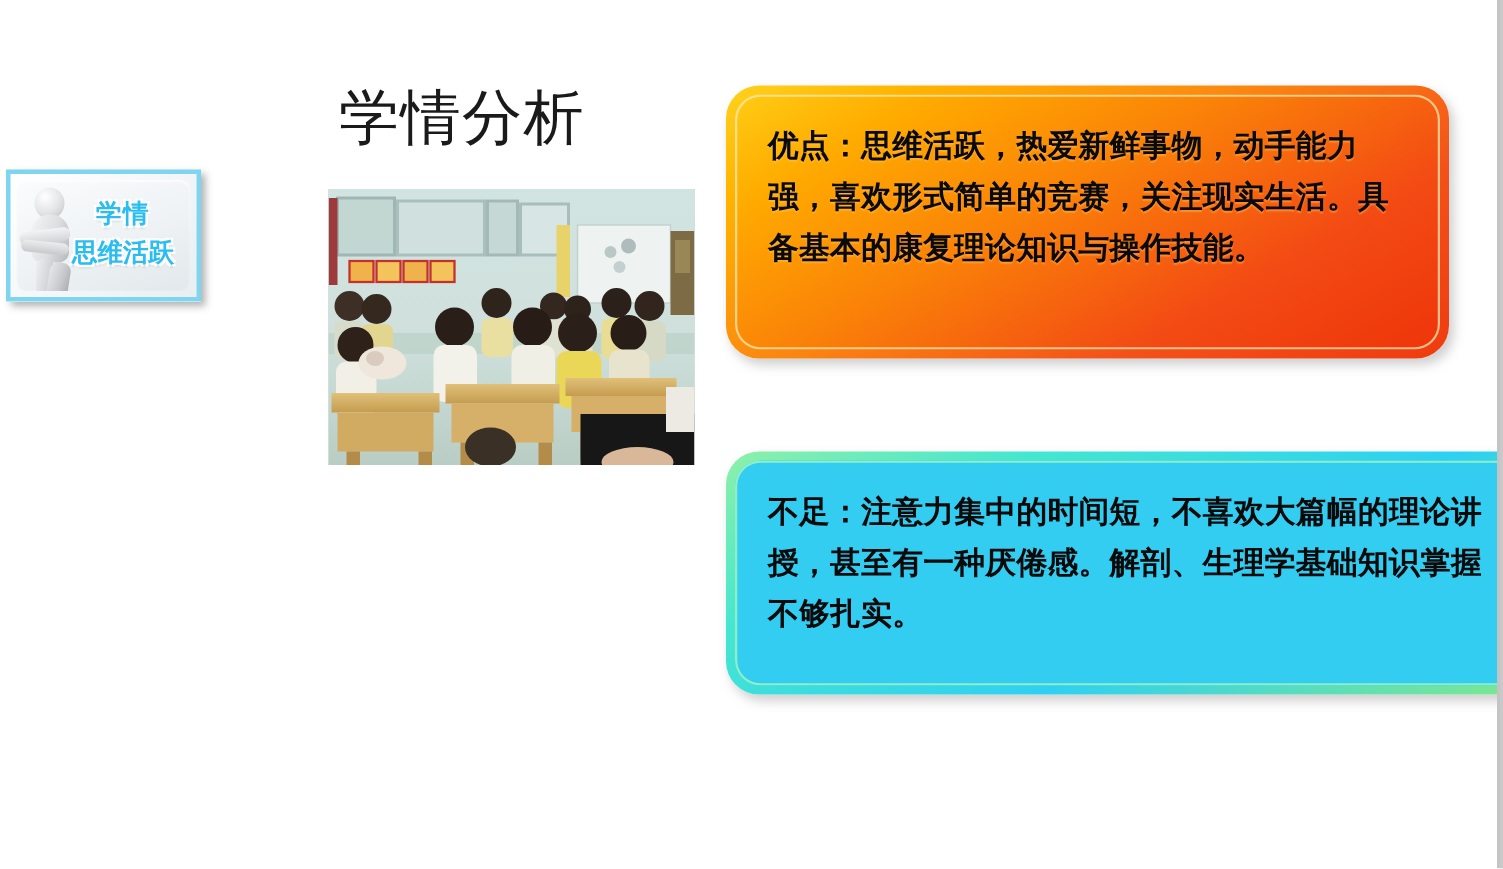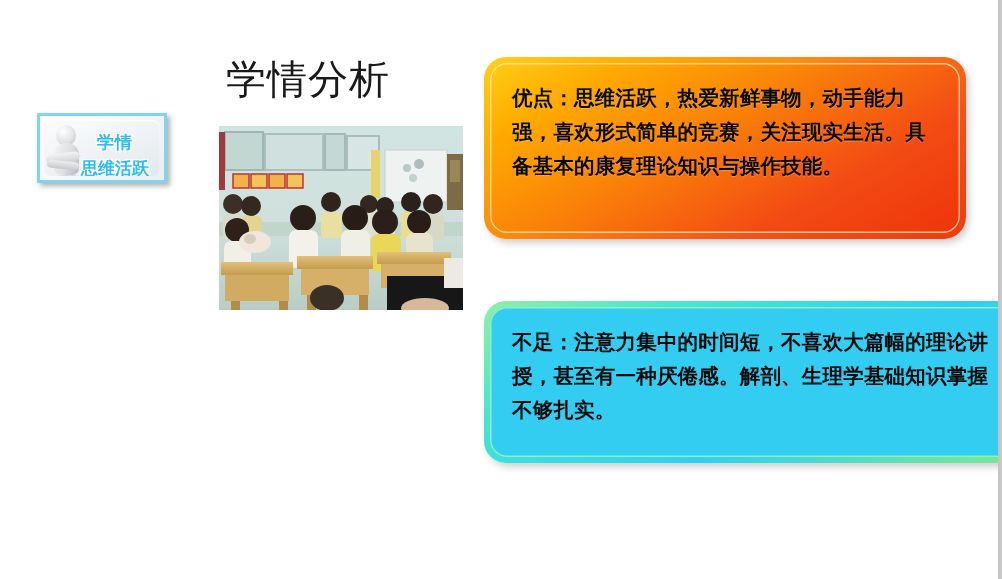--- a/index.html
+++ b/index.html
@@ -30,24 +30,24 @@
     color: #1a1a1a;
     letter-spacing: 1px;
     font-weight: 400;
     white-space: nowrap;
     margin-top: 24px;
   }
 
   
   .nav-badge {
     position: absolute;
-    left: 37px;
+    left: 4px;
     top: 113px;
     width: 130px;
-    height: 70px;
+    height: 88px;
     box-sizing: border-box;
     border: 3px solid #7fd4ef;
     background: linear-gradient(135deg, #ffffff 0%, #f5f8fa 45%, #e9eef1 100%);
     box-shadow: 3px 3px 5px rgba(80,80,80,0.45);
     padding: 4px;
   }
   .nav-badge-inner {
     position: relative;
     width: 100%;
     height: 100%;

